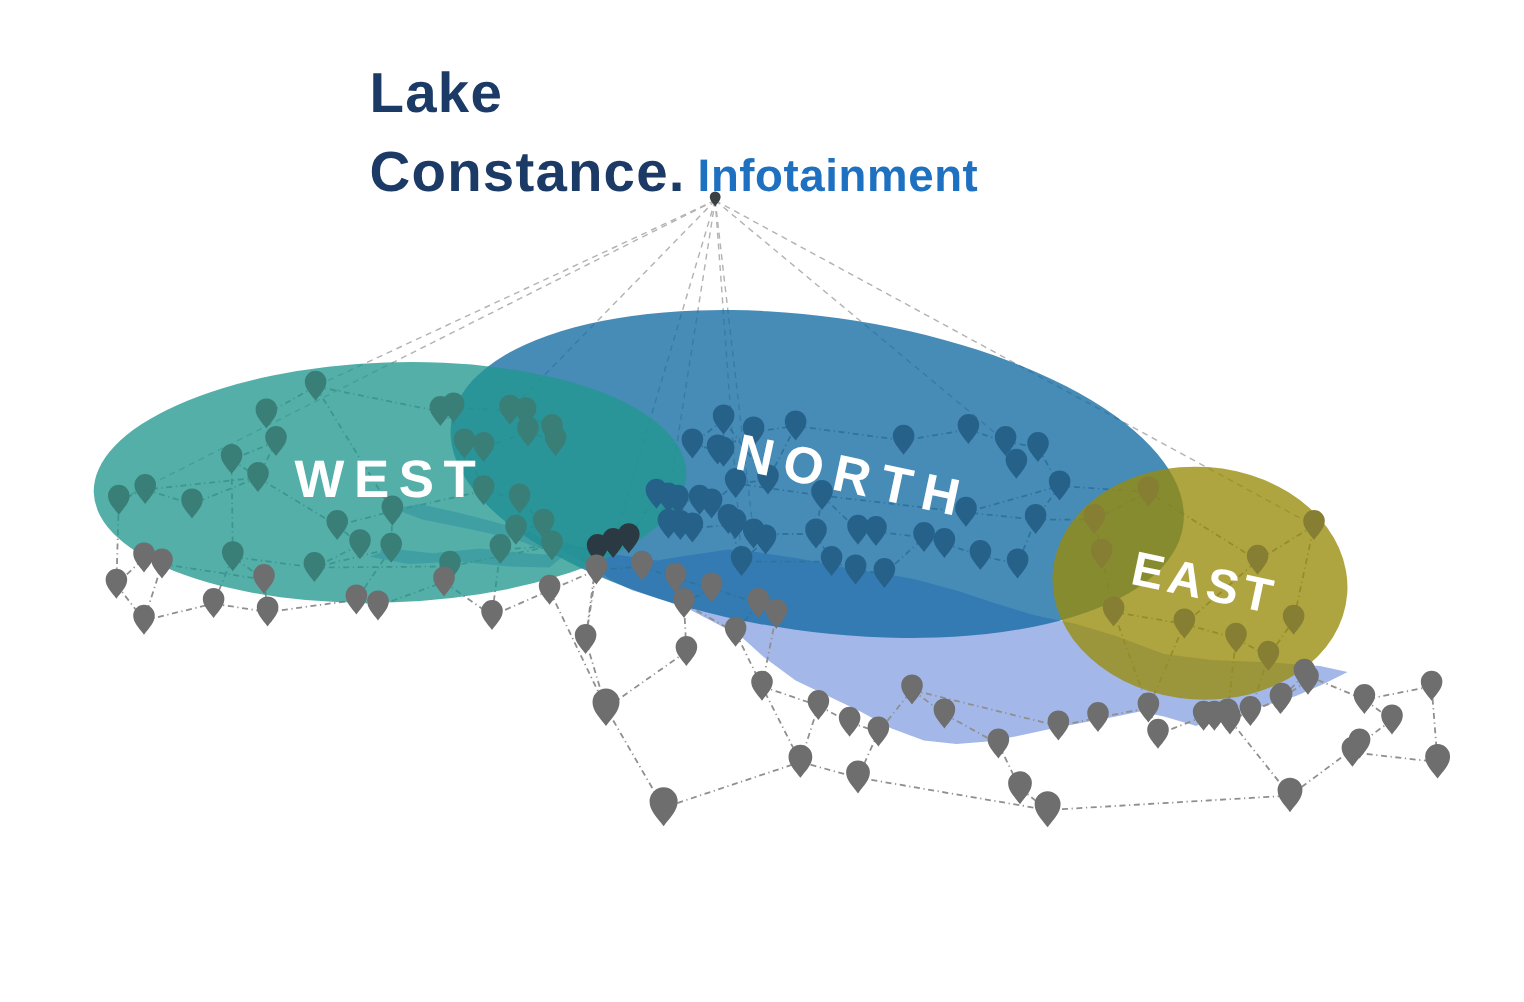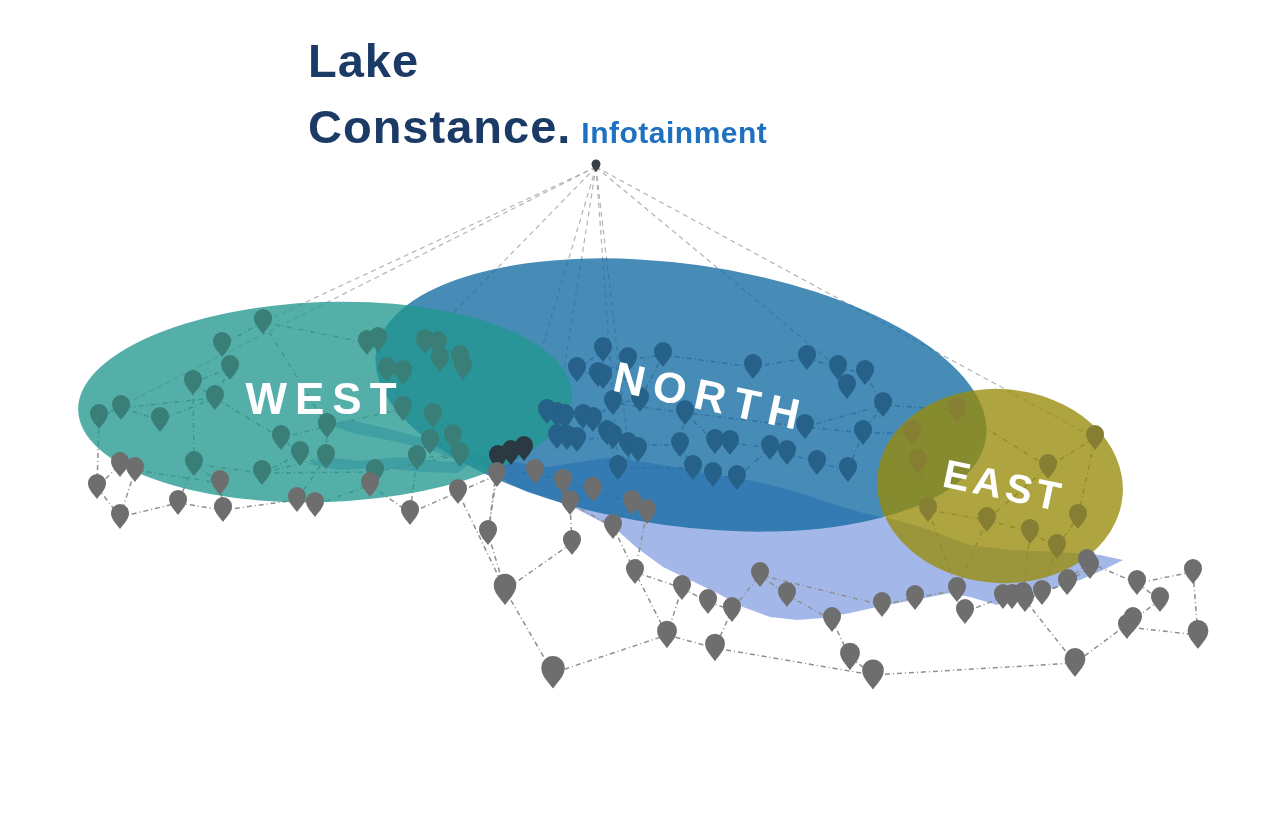--- a/index.html
+++ b/index.html
@@ -1,20 +1,20 @@
 <!DOCTYPE html>
 <html><head>
 <meta charset="utf-8">
 <style>
   html,body{margin:0;padding:0;background:#fff;}
   .stage{position:relative;width:1270px;height:835px;background:#fff;overflow:hidden;
          font-family:"Liberation Sans",sans-serif;}
-  .title{position:absolute;left:308px;top:28px;font-weight:bold;font-size:47px;
+  .title{position:absolute;left:308px;top:44px;font-weight:bold;font-size:47px;
          line-height:1.4;letter-spacing:1px;}
-  .title .suffix{font-size:30px;margin-left:10px;letter-spacing:0.5px;}
+  .title .suffix{font-size:38px;margin-left:10px;letter-spacing:0.5px;}
   #map-svg{position:absolute;left:0;top:0;}
   #map-svg text{font-family:"Liberation Sans",sans-serif;font-weight:bold;}
 </style>
 </head>
 <body>
 
 <div class="stage">
   <svg id="map-svg" width="1270" height="835" viewBox="0 0 1270 835">
       <path d="M455 448 L 470 452 L 490 457 L 513 462 L 547 467 L 573 463 L 607 458 L 630 460 L 663 465 L 690 470 L 713 475 L 737 478 L 763 483 L 797 492 L 830 503 L 863 513 L 897 520 L 930 530 L 970 545 L 1010 550 L 1060 552 L 1100 555 L 1123 560 L 1103 570 L 1080 580 L 1047 590 L 1013 595 L 997 605 L 970 597 L 950 593 L 930 597 L 903 602 L 877 607 L 850 613 L 823 618 L 797 620 L 770 617 L 743 607 L 717 593 L 690 580 L 663 567 L 637 548 L 617 530 L 573 507 L 547 498 L 527 492 L 507 482 L 497 473 L 473 462 Z" fill="#A3B8E8"></path>
       <path d="M458 450 L 420 437 L 385 428 L 350 420 L 328 424 L 352 433 L 392 441 L 428 449 L 452 458 Z" fill="#A3B8E8"></path>

